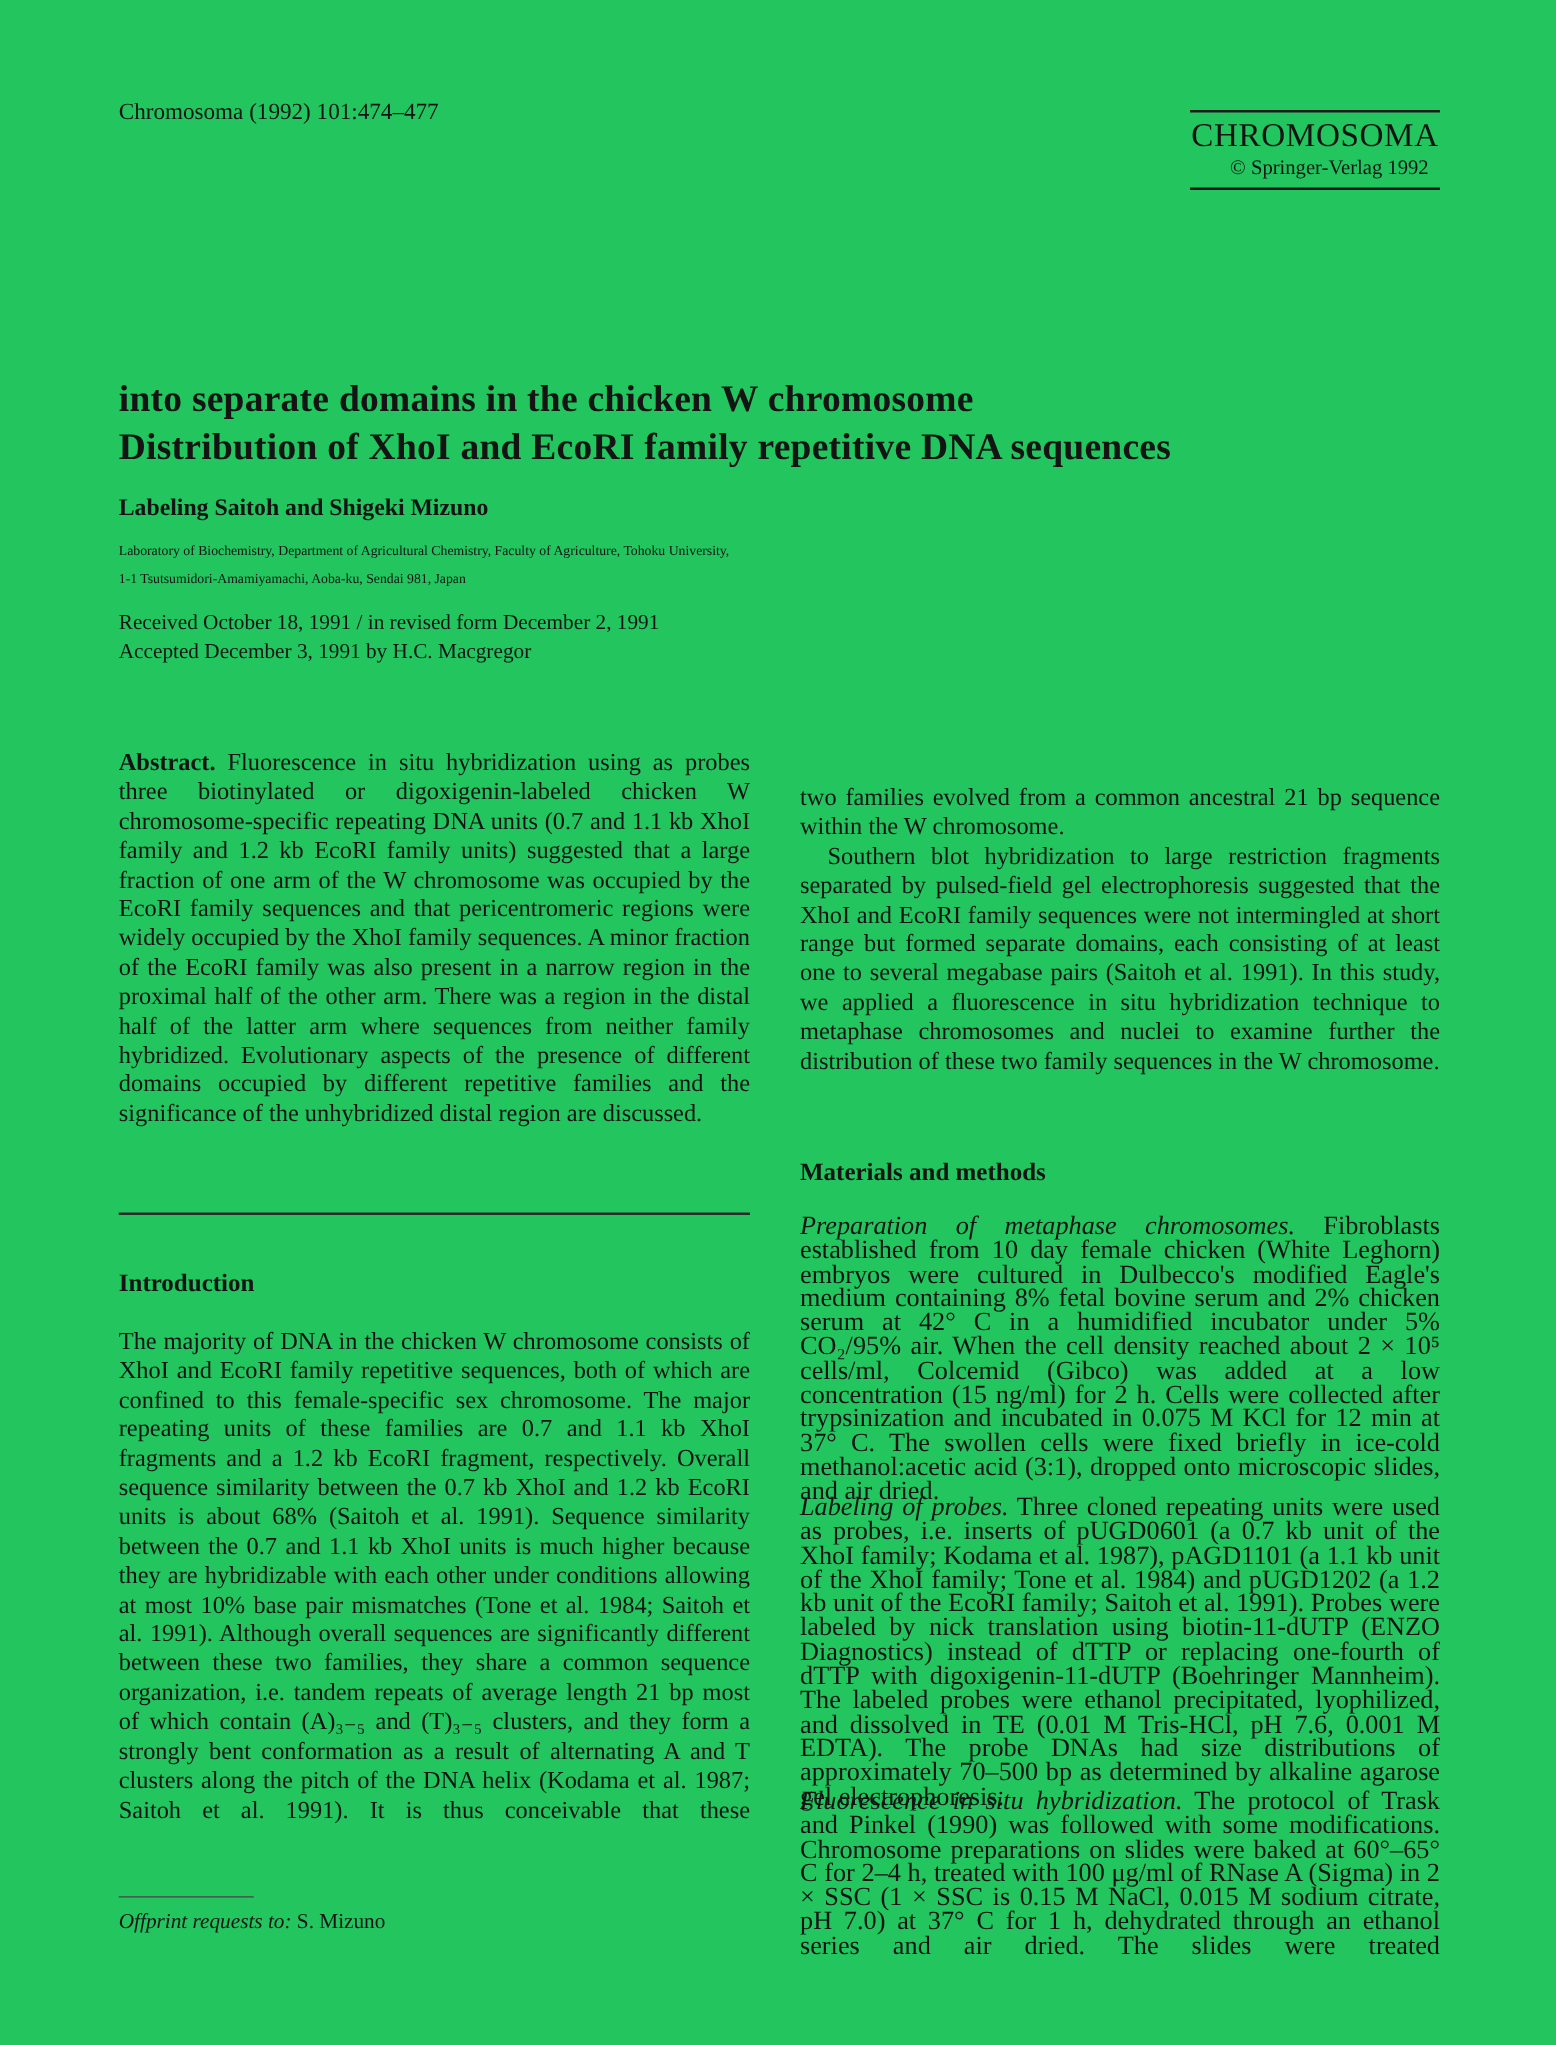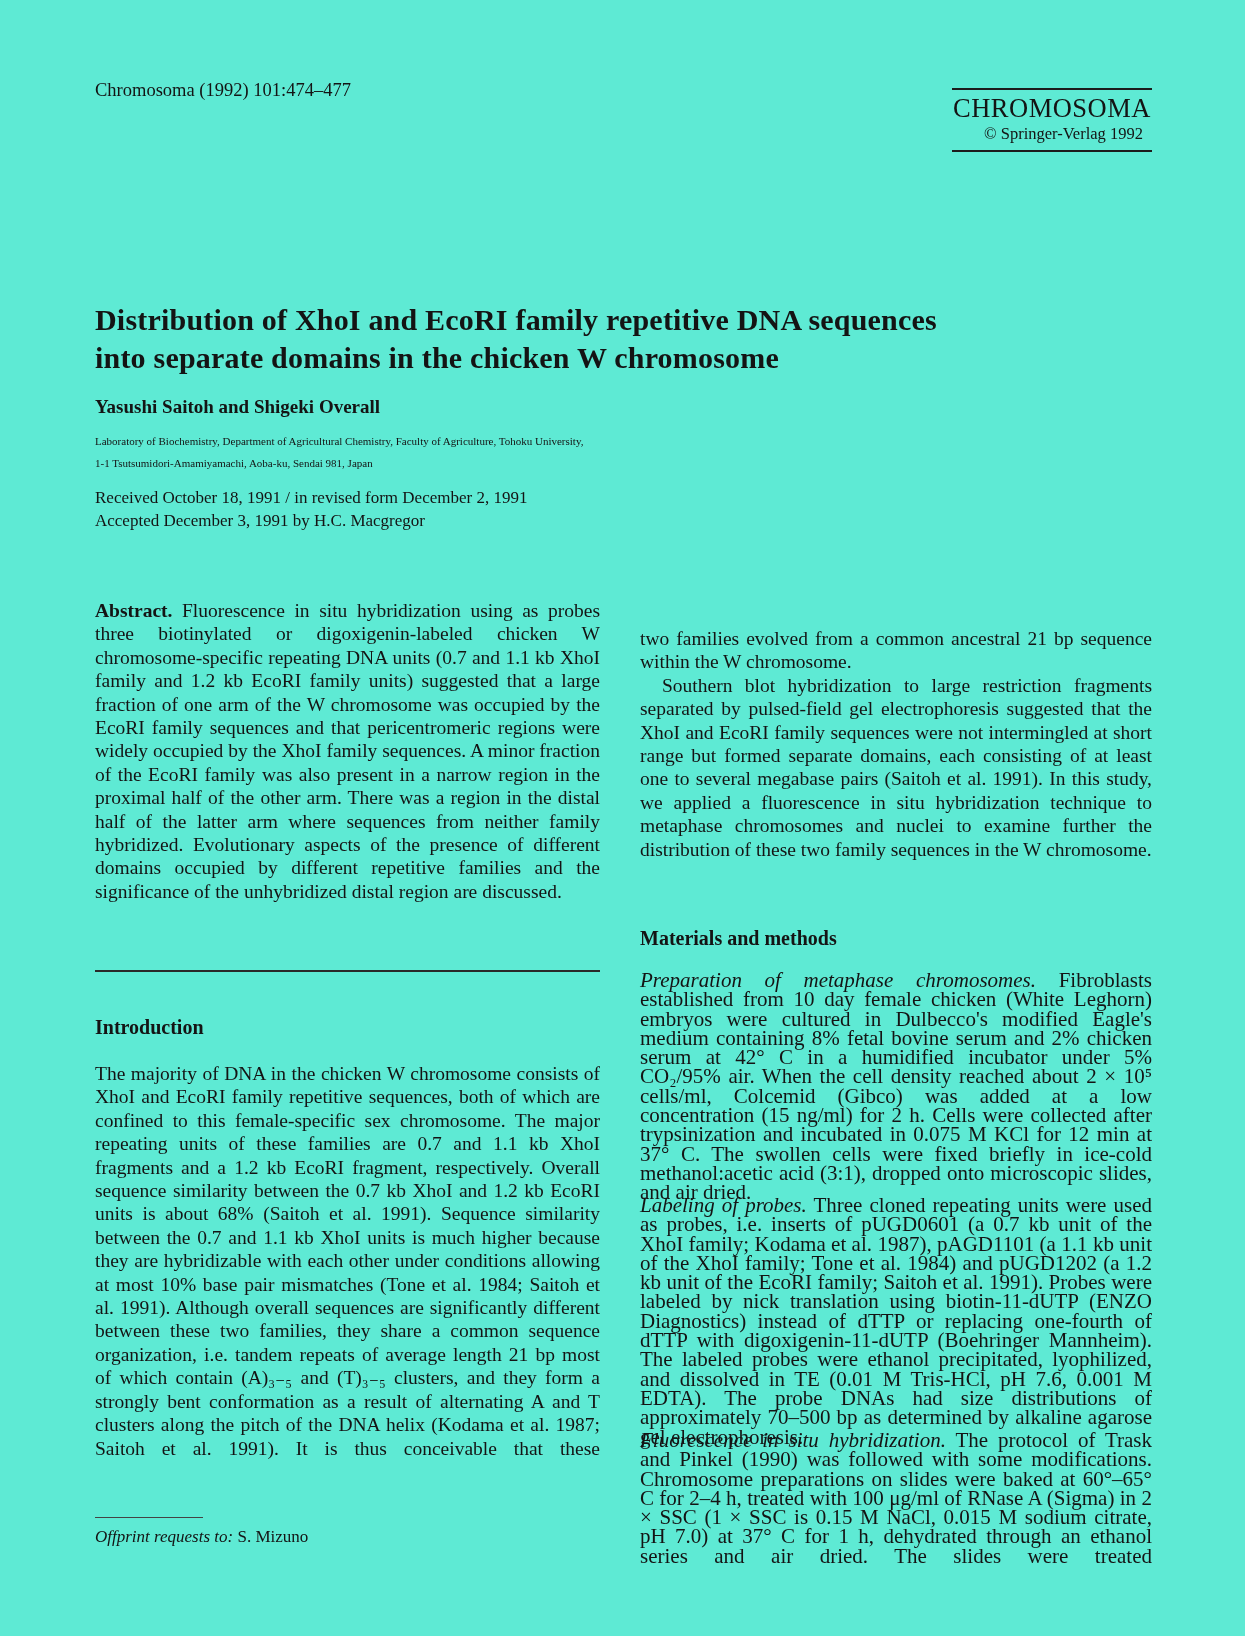--- a/index.html
+++ b/index.html
@@ -1,20 +1,20 @@
 <!DOCTYPE html>
 <html lang="en"><head>
 <meta charset="utf-8">
 <style>
   html,body{margin:0;padding:0;background:#e8e8e8;}
   .page{
     position:relative;
     width:1245px;height:1636px;
     margin:0 auto;
-    background:#5eead4;
+    background:#22c55e;
     color:#141414;
     font-family:"Liberation Serif","DejaVu Serif",serif;
     overflow:hidden;
   }
   .abs{position:absolute;}
   .citation{left:95px;top:80px;font-size:18.5px;}
   .journal-block{left:952px;top:88px;width:200px;text-align:center;}
   .journal-rule{border:none;border-top:2.5px solid #1c1c1c;margin:0;width:200px;}
   .journal-name{font-size:26.5px;letter-spacing:0.5px;font-weight:500;line-height:1.15;margin-top:3px;white-space:nowrap;}
   .journal-copy{font-size:16.5px;margin-top:1px;margin-bottom:6px;margin-left:23px;}
@@ -52,25 +52,25 @@
   <div class="abs citation">Chromosoma (1992) 101:474–477</div>
 
   <div class="abs journal-block">
     <hr class="journal-rule">
     <div class="journal-name">CHROMOSOMA</div>
     <div class="journal-copy">© Springer-Verlag 1992</div>
     <hr class="journal-rule">
   </div>
 
   <div class="abs title">
+    <div>into separate domains in the chicken W chromosome</div>
     <div>Distribution of XhoI and EcoRI family repetitive DNA sequences</div>
-    <div>into separate domains in the chicken W chromosome</div>
   </div>
 
-  <div class="abs authors">Yasushi Saitoh and Shigeki Overall</div>
+  <div class="abs authors">Labeling Saitoh and Shigeki Mizuno</div>
 
   <div class="abs affiliation">
     <div>Laboratory of Biochemistry, Department of Agricultural Chemistry, Faculty of Agriculture, Tohoku University,</div>
     <div>1-1 Tsutsumidori-Amamiyamachi, Aoba-ku, Sendai 981, Japan</div>
   </div>
 
   <div class="abs received">
     <div>Received October 18, 1991 / in revised form December 2, 1991</div>
     <div>Accepted December 3, 1991 by H.C. Macgregor</div>
   </div>

